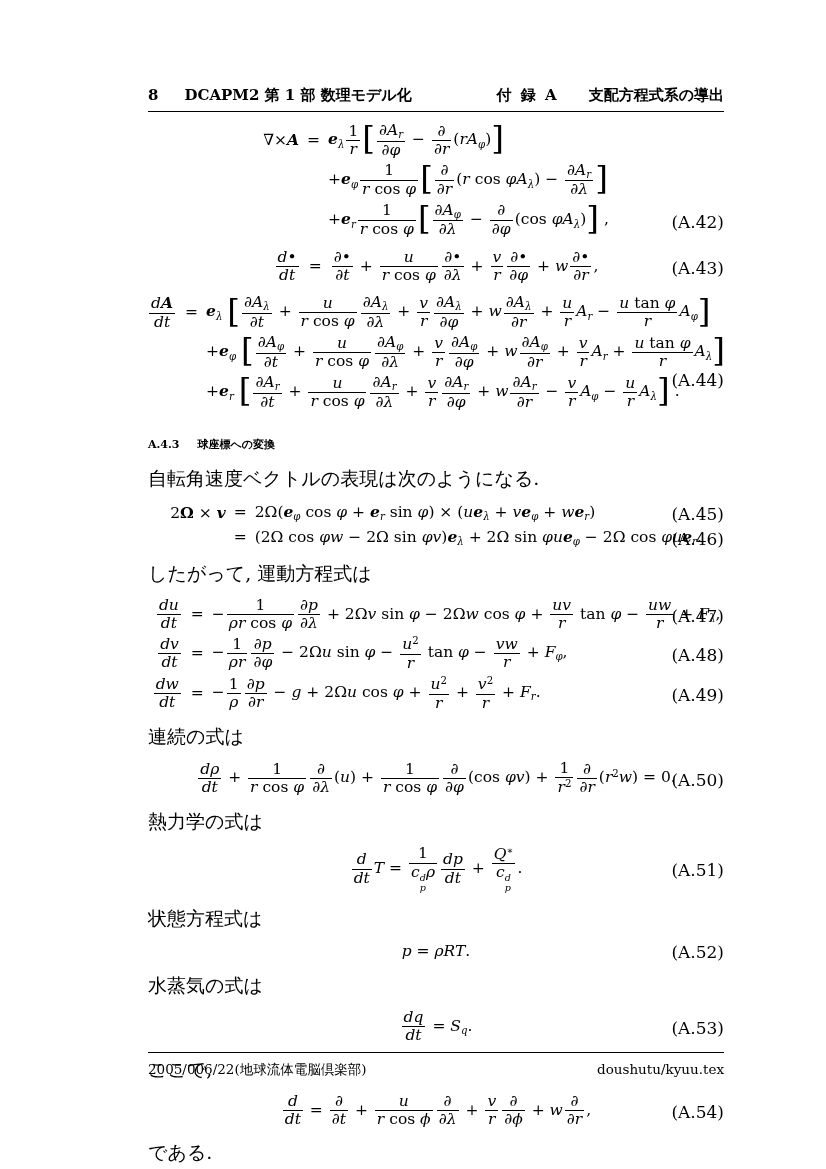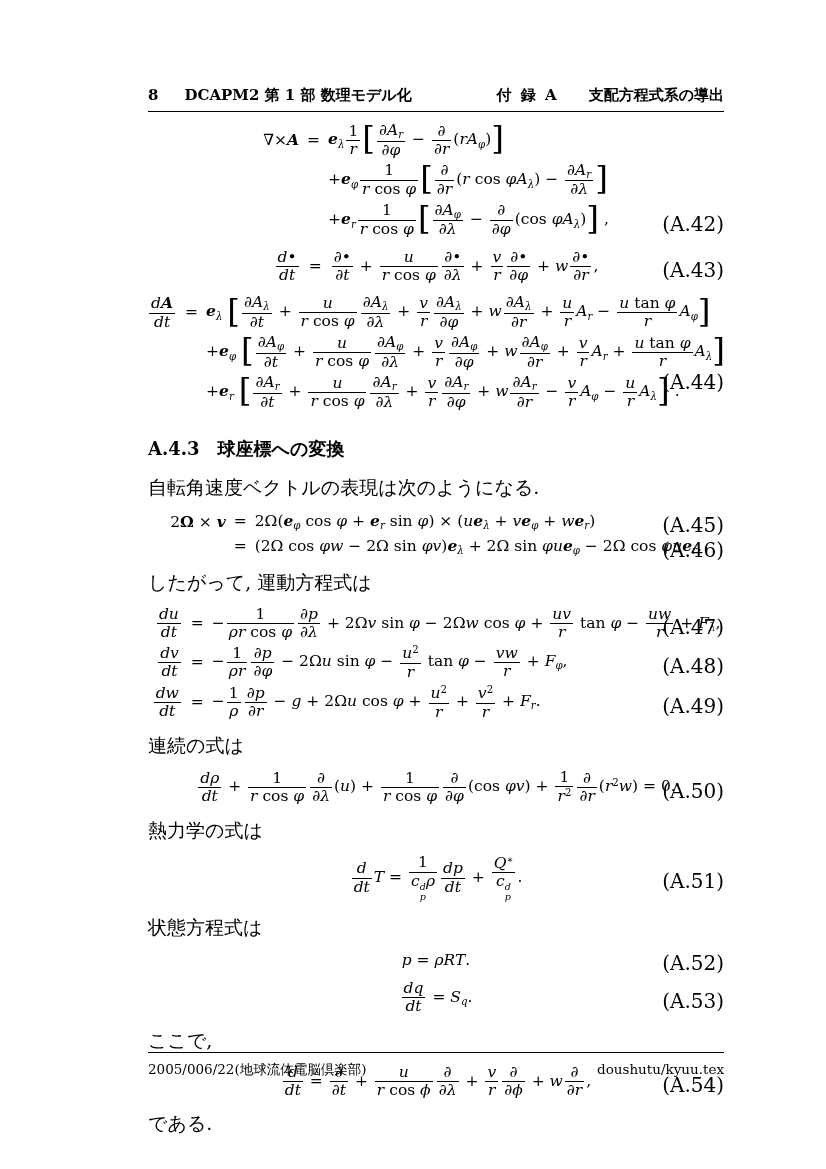--- a/index.html
+++ b/index.html
@@ -16,21 +16,21 @@
   
   .header {
     margin-top: 86px;
     display:flex; justify-content:space-between; align-items:baseline;
     font-weight:bold; font-size:15px;
     border-bottom:1px solid #000; padding-bottom:6px;
   }
   .hleft .pgnum { margin-right:26px; }
   .hright .applabel { margin-right:30px; letter-spacing:2px; }
   
-  .section-heading { font-weight:bold; font-size:18px; margin:26px 0 14px; }
+  .section-heading { font-weight:bold; font-size:11px; margin:26px 0 14px; }
   .section-heading .snum { margin-right:18px; }
   
   .para { font-size:19px; margin:12px 0 8px; }
   
   .eq-block { position:relative; margin:10px 0; }
   .eq-grid {
     display:grid;
     grid-template-columns:max-content max-content max-content;
     justify-content:center; align-items:center;
     row-gap:3px;
@@ -47,21 +47,21 @@
   .mb  { font-style:italic; font-weight:bold; }
   .mbu { font-style:normal; font-weight:bold; }
   .sub { font-size:0.66em; font-style:italic; vertical-align:-0.3em; }
   .sup { font-size:0.66em; font-style:italic; vertical-align:0.5em; }
   .upr { font-style:normal; }
   .frac { display:inline-block; vertical-align:middle; text-align:center; margin:0 2px; }
   .frac .num, .frac .den { display:block; line-height:1.12; padding:0 2px; }
   .frac .den { border-top:1px solid #000; }
   .bigb { font-style:normal; font-size:2.1em; font-weight:300; vertical-align:middle; line-height:0.9; position:relative; top:-0.05em; }
   .supsub { display:inline-flex; flex-direction:column; font-size:0.62em; line-height:1.05; vertical-align:-0.42em; font-style:italic; text-align:left; }
-  .eqnum { position:absolute; right:0; font-size:20px; font-style:normal; }
+  .eqnum { position:absolute; right:0; font-size:17px; font-style:normal; }
   
   .footer {
     position:absolute; left:148px; right:102px; top:1052px;
     border-top:1px solid #000; padding-top:8px;
     display:flex; justify-content:space-between;
     font-size:13.5px;
   }
 </style>
 </head>
 <body>
@@ -160,20 +160,21 @@
           </div>
           <span class="eqnum" style="top: 15.5px;">(A.51)</span>
         </div>
         <div class="para">状態方程式は</div>
         <div class="eq-block math" style="position: relative;">
           <div class="eq-grid">
             <div class="eq-cell ctr"><span class="m">p</span><span class="mu"> = </span><span class="m">ρRT</span><span class="mu">.</span></div>
           </div>
           <span class="eqnum" style="top: 0.5px;">(A.52)</span>
         </div>
+        <div class="para">水蒸気の式は</div>
         <div class="eq-block math" style="position: relative;">
           <div class="eq-grid">
             <div class="eq-cell ctr"><span class="frac"><span class="num"><span class="m">dq</span></span><span class="den"><span class="m">dt</span></span></span><span class="mu"> = </span><span class="m">S</span><span class="sub">q</span><span class="mu">.</span></div>
           </div>
           <span class="eqnum" style="top: 9px;">(A.53)</span>
         </div>
         <div class="para">ここで,</div>
         <div class="eq-block math" style="position: relative;">
           <div class="eq-grid">
             <div class="eq-cell ctr"><span class="frac"><span class="num"><span class="m">d</span></span><span class="den"><span class="m">dt</span></span></span><span class="mu"> = </span><span class="frac"><span class="num"><span class="m">∂</span></span><span class="den"><span class="m">∂t</span></span></span><span class="mu"> + </span><span class="frac"><span class="num"><span class="m">u</span></span><span class="den"><span class="m">r</span><span class="mu"> cos </span><span class="m">ϕ</span></span></span><span class="frac"><span class="num"><span class="m">∂</span></span><span class="den"><span class="m">∂λ</span></span></span><span class="mu"> + </span><span class="frac"><span class="num"><span class="m">v</span></span><span class="den"><span class="m">r</span></span></span><span class="frac"><span class="num"><span class="m">∂</span></span><span class="den"><span class="m">∂ϕ</span></span></span><span class="mu"> + </span><span class="m">w</span><span class="frac"><span class="num"><span class="m">∂</span></span><span class="den"><span class="m">∂r</span></span></span><span class="mu">,</span></div>

